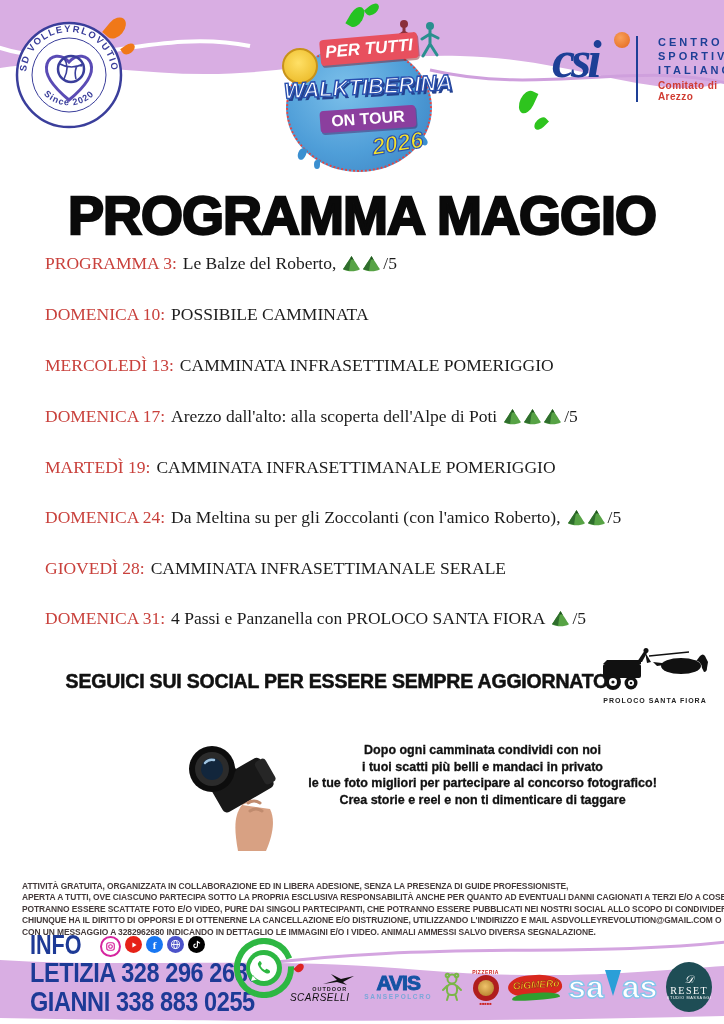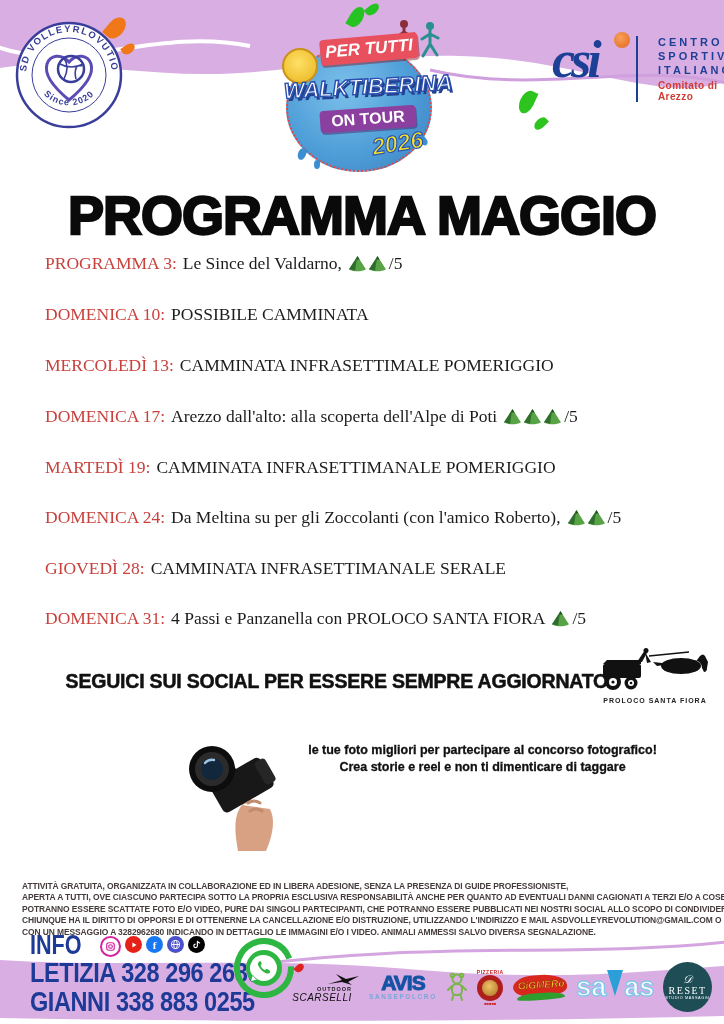--- a/index.html
+++ b/index.html
@@ -105,21 +105,21 @@
       background:radial-gradient(circle at 45% 40%,#f0c36a,#a9731f);}
   #sp-pizzeria .cap2{font-size:4px;font-weight:bold;color:#c22;}
   #sp-gigmero{position:relative;width:56px;height:30px;}
   #gigmero-blob{position:absolute;left:0;top:3px;width:54px;height:22px;background:#d8281e;
       border-radius:45% 55% 50% 50%/60% 60% 45% 55%;transform:rotate(-4deg);}
   #gigmero-swoosh{position:absolute;left:4px;top:21px;width:48px;height:7px;background:#2f9e2f;
       border-radius:50%/100% 100% 40% 40%;transform:rotate(-4deg);}
   #sp-gigmero .name{position:absolute;left:3px;top:7px;width:50px;text-align:center;font-size:10px;
       font-weight:bold;font-style:italic;color:#ffd92b;-webkit-text-stroke:.5px #8d1a0f;transform:rotate(-4deg);}
   #sp-savas{flex-direction:row;align-items:center;gap:0;}
-  #sp-savas .oletter{font-size:27px;font-weight:bold;color:#fff;-webkit-text-stroke:1.4px #85c7ec;letter-spacing:0;}
+  #sp-savas .oletter{font-size:32px;font-weight:bold;color:#fff;-webkit-text-stroke:1.4px #85c7ec;letter-spacing:0;}
   #savas-v{width:0;height:0;border-left:8px solid transparent;border-right:8px solid transparent;
       border-top:26px solid #2b9fd8;margin:0 1px 4px 1px;transform:translateY(-2px);}
   #sp-reset{width:50px;height:50px;border-radius:50%;background:#1e4d55;color:#fff;gap:0;}
   #sp-reset .script{font-family:"Liberation Serif",serif;font-style:italic;font-size:11px;line-height:1;}
   #sp-reset .name{font-family:"Liberation Serif",serif;font-size:10px;letter-spacing:1.5px;line-height:1.1;}
   #sp-reset .sub{font-size:3.8px;letter-spacing:.6px;line-height:1.2;text-align:center;}
 </style>
 </head>
 <body>
 
@@ -184,21 +184,21 @@
     <div class="csi-line">CENTRO</div>
     <div class="csi-line">SPORTIVO</div>
     <div class="csi-line">ITALIANO</div>
     <div id="csi-committee">Comitato di Arezzo</div>
   </div>
 </div>
 
 <h1 class="abs" id="page-title">PROGRAMMA MAGGIO</h1>
 
 <div class="row" style="top:253px;">
-  <span class="day">PROGRAMMA 3:</span><span class="txt">Le Since del Valdarno,</span><span class="mtn"><svg viewBox="0 0 20 18">
+  <span class="day">PROGRAMMA 3:</span><span class="txt">Le Balze del Roberto,</span><span class="mtn"><svg viewBox="0 0 20 18">
         <path d="M10 1 C13 6 17 12 19 15 C14 18 6 18 1 15 C3 12 7 6 10 1 Z" fill="#57a345"></path>
         <path d="M10 1 C9 6 8 12 7.5 16.6 C5 16.2 2.8 15.7 1 15 C3 12 7 6 10 1 Z" fill="#2f6e2d"></path>
         <path d="M10 1 L12.5 5.5 L10.5 4.2 L9 5.8 Z" fill="#1d4d1e"></path>
       </svg><svg viewBox="0 0 20 18">
         <path d="M10 1 C13 6 17 12 19 15 C14 18 6 18 1 15 C3 12 7 6 10 1 Z" fill="#57a345"></path>
         <path d="M10 1 C9 6 8 12 7.5 16.6 C5 16.2 2.8 15.7 1 15 C3 12 7 6 10 1 Z" fill="#2f6e2d"></path>
         <path d="M10 1 L12.5 5.5 L10.5 4.2 L9 5.8 Z" fill="#1d4d1e"></path>
       </svg></span><span class="suffix">/5</span>
 </div>
 <div class="row" style="top:304px;">
@@ -280,20 +280,22 @@
       <rect x="46" y="32" width="20" height="8" rx="2" fill="#101010"></rect>
     </g>
     <circle cx="34" cy="36" r="23" fill="#0d0d0d"></circle>
     <circle cx="34" cy="36" r="17" fill="#2b2b2b"></circle>
     <circle cx="34" cy="36" r="11" fill="#12263c"></circle>
     <path d="M27,30 A9,9 0 0 1 36,27" stroke="#9fc3e0" stroke-width="2.4" fill="none" stroke-linecap="round"></path>
     <path d="M70,70 q6,-4 12,0 M72,78 q6,-4 12,0" stroke="#c08b6e" stroke-width="3" fill="none" stroke-linecap="round"></path>
   </svg>
 </div>
 <div class="abs" id="photo-text">
+  <div>Dopo ogni camminata condividi con noi</div>
+  <div>i tuoi scatti più belli e mandaci in privato</div>
   <div>le tue foto migliori per partecipare al concorso fotografico!</div>
   <div class="grp2">Crea storie e reel e non ti dimenticare di taggare</div>
 </div>
 
 <div class="abs" id="disclaimer">
   <div>ATTIVITÀ GRATUITA, ORGANIZZATA IN COLLABORAZIONE ED IN LIBERA ADESIONE, SENZA LA PRESENZA DI GUIDE PROFESSIONISTE,</div>
   <div>APERTA A TUTTI, OVE CIASCUNO PARTECIPA SOTTO LA PROPRIA ESCLUSIVA RESPONSABILITÀ ANCHE PER QUANTO AD EVENTUALI DANNI CAGIONATI A TERZI E/O A COSE,</div>
   <div>POTRANNO ESSERE SCATTATE FOTO E/O VIDEO, PURE DAI SINGOLI PARTECIPANTI, CHE POTRANNO ESSERE PUBBLICATI NEI NOSTRI SOCIAL ALLO SCOPO DI CONDIVIDERLE :</div>
   <div>CHIUNQUE HA IL DIRITTO DI OPPORSI E DI OTTENERNE LA CANCELLAZIONE E/O DISTRUZIONE, UTILIZZANDO L'INDIRIZZO E MAIL ASDVOLLEYREVOLUTION@GMAIL.COM O</div>
   <div>CON UN MESSAGGIO A 3282962680 INDICANDO IN DETTAGLIO LE IMMAGINI E/O I VIDEO. ANIMALI AMMESSI SALVO DIVERSA SEGNALAZIONE.</div>

